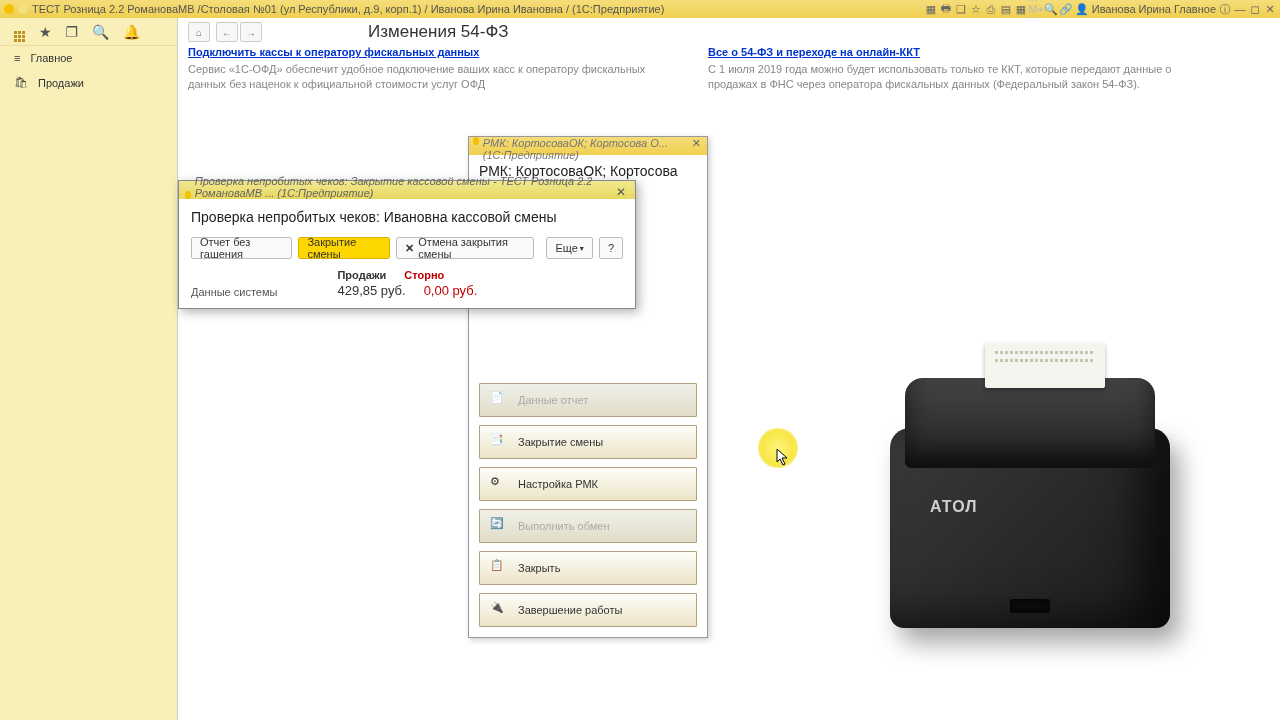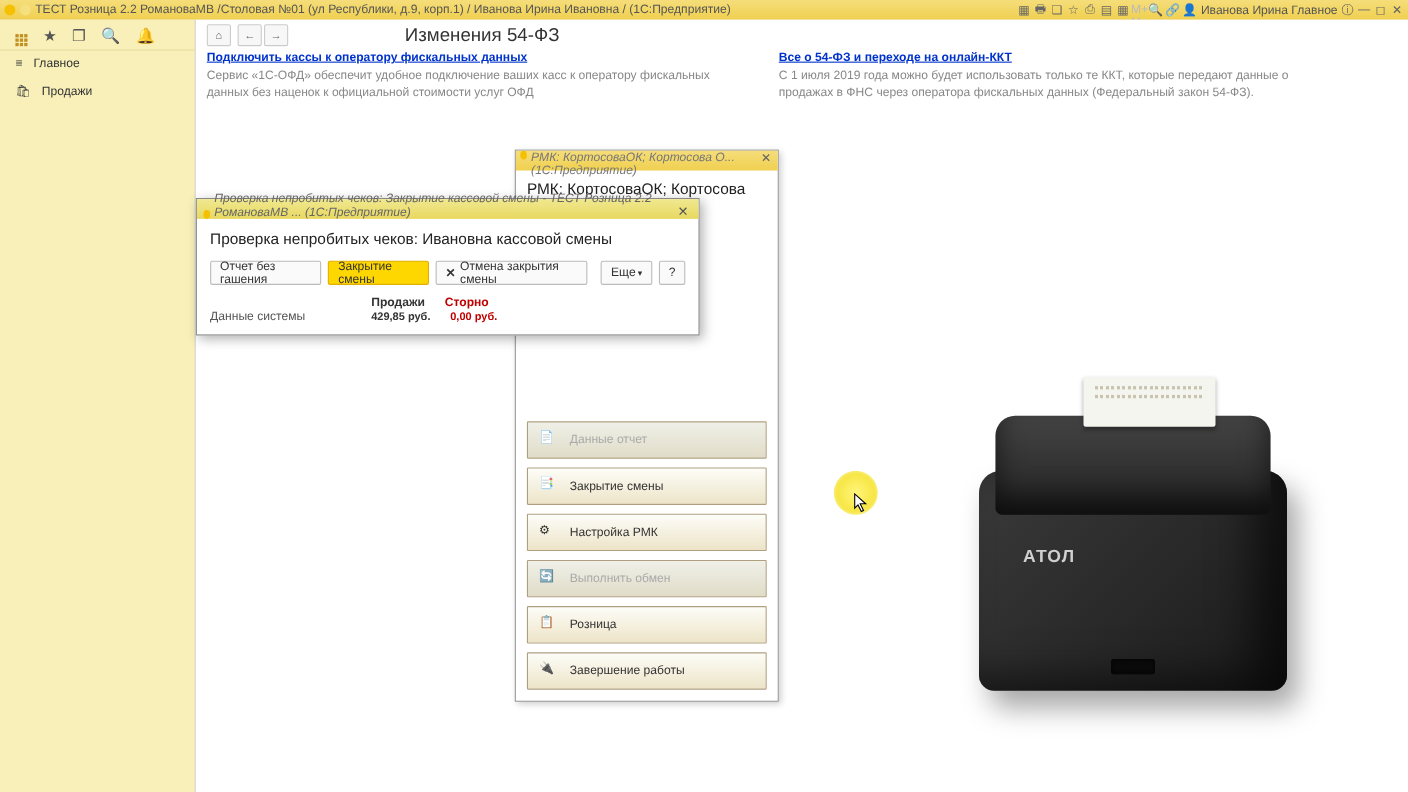--- a/index.html
+++ b/index.html
@@ -39,21 +39,21 @@
 .dlg-bar{padding:4px 12px 8px;display:flex;gap:6px;align-items:flex-start}
 .dbtn{height:22px;border:1px solid #bbb;background:#fafafa;padding:0 8px;display:flex;align-items:center;cursor:pointer;font-size:11px;color:#333;border-radius:2px}
 .dbtn.primary{background:#ffd700;border-color:#e0b000;font-weight:normal}
 .dbtn .x{margin-right:4px;font-weight:bold}
 .dlg-data{padding:2px 12px 10px;display:flex;gap:60px;align-items:flex-end}
 .dlg-sys{color:#555;font-size:11px}
 .dlg-vals{display:flex;flex-direction:column;gap:2px}
 .dlg-vals .row{display:flex;gap:18px}
 .dlg-vals .lbl{font-weight:bold;color:#333;font-size:11px}
 .dlg-vals .lbl.storno{color:#c00000}
-.dlg-vals .val{font-weight:bold;color:#333;font-size:10px}
+.dlg-vals .val{font-weight:normal;color:#333;font-size:13px}
 .dlg-vals .val.storno{color:#c00000}
 .printer{position:absolute;right:90px;top:350px;width:320px;height:280px}
 .printer-body{position:absolute;bottom:20px;left:20px;width:280px;height:200px;background:linear-gradient(135deg,#3a3a3a,#1a1a1a);border-radius:20px 20px 14px 14px;box-shadow:inset -30px -10px 40px rgba(0,0,0,.6),10px 15px 25px rgba(0,0,0,.35)}
 .printer-top{position:absolute;top:-50px;left:15px;width:250px;height:90px;background:linear-gradient(180deg,#444,#222);border-radius:18px 18px 6px 6px;box-shadow:inset 0 -15px 25px rgba(0,0,0,.6)}
 .paper{position:absolute;top:-35px;left:80px;width:120px;height:45px;background:#f5f5f0;border-radius:2px;box-shadow:0 2px 4px rgba(0,0,0,.3)}
 .paper::before{content:"";position:absolute;top:8px;left:10px;right:10px;height:3px;background:repeating-linear-gradient(90deg,#c8c4b0 0 3px,transparent 3px 5px)}
 .paper::after{content:"";position:absolute;top:16px;left:10px;right:10px;height:3px;background:repeating-linear-gradient(90deg,#c8c4b0 0 3px,transparent 3px 5px)}
 .printer-logo{position:absolute;top:70px;left:40px;color:#d0d0d0;font-size:16px;font-weight:bold;letter-spacing:1px}
 .printer-port{position:absolute;bottom:15px;left:120px;width:40px;height:14px;background:#0a0a0a;border-radius:3px;box-shadow:inset 0 0 4px #000}
 .highlight{position:absolute;left:580px;top:410px;width:40px;height:40px;border-radius:50%;background:radial-gradient(circle,#fff57a 0%,#f7e645 60%,rgba(247,230,69,0) 100%);pointer-events:none;z-index:20}
@@ -157,21 +157,21 @@
         <div class="rmk-btn">
           <span class="ic">⚙</span>
           <span>Настройка РМК</span>
         </div>
         <div class="rmk-btn disabled">
           <span class="ic">🔄</span>
           <span>Выполнить обмен</span>
         </div>
         <div class="rmk-btn">
           <span class="ic">📋</span>
-          <span>Розница</span>
+          <span>Закрыть</span>
         </div>
         <div class="rmk-btn">
           <span class="ic">🔌</span>
           <span>Завершение работы</span>
         </div>
       </div>
     </div>
 
     <div class="printer">
       <div class="printer-body">

